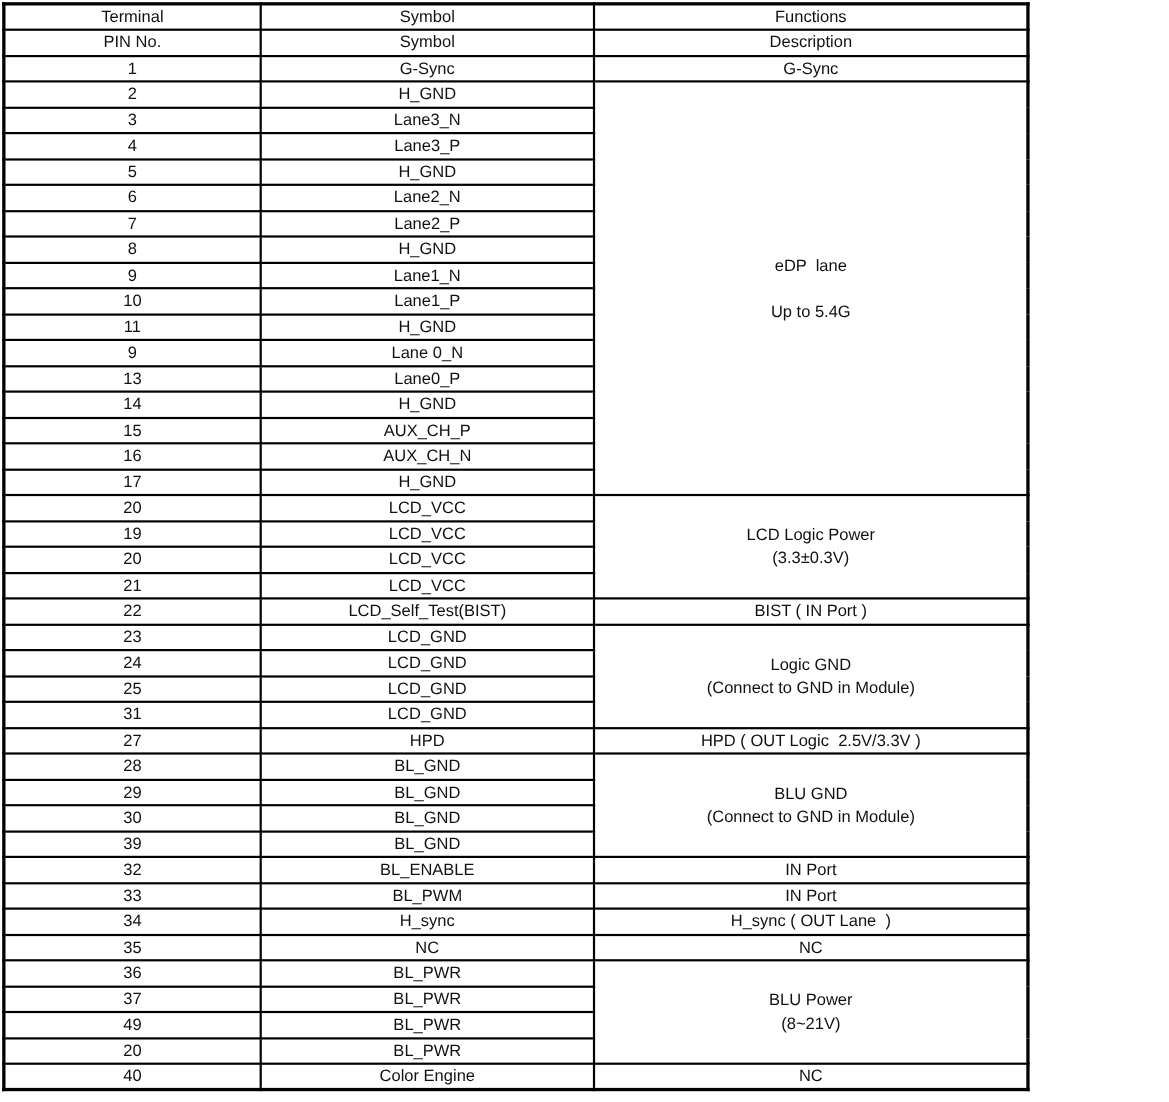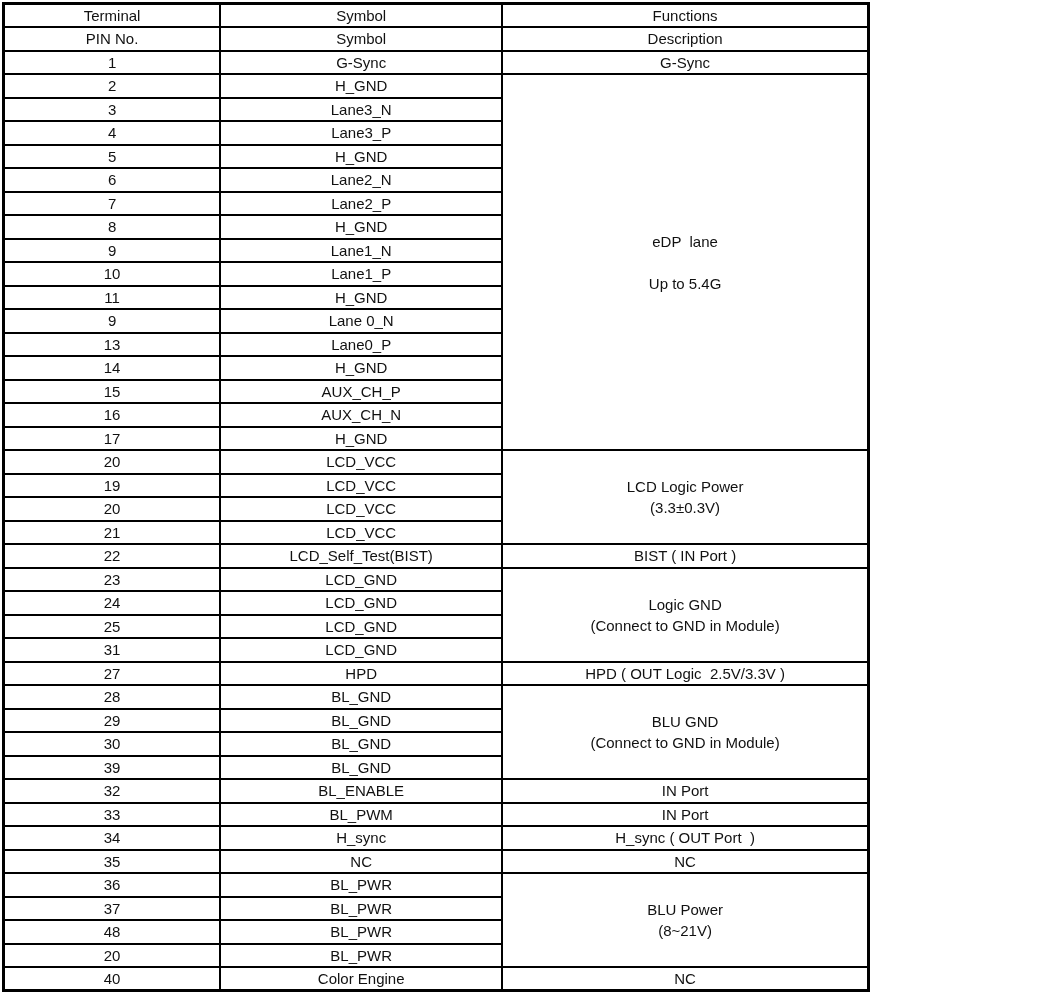--- a/index.html
+++ b/index.html
@@ -14,21 +14,21 @@
   .page {
     position: relative;
     width: 1063px;
     height: 1002px;
     background: #ffffff;
   }
   table.pin-table {
     position: absolute;
     left: 2px;
     top: 2px;
-    width: 868px;
+    width: 934px;
     height: 989px;
     border-collapse: collapse;
     table-layout: fixed;
     background: #ffffff;
   }
   table.pin-table th,
   table.pin-table td {
     border: 2px solid #000000;
     text-align: center;
     vertical-align: middle;
@@ -205,38 +205,38 @@
           <td class="function-cell" rowspan="1"><div>IN Port</div></td>
         </tr>
         <tr>
           <td>33</td>
           <td>BL_PWM</td>
           <td class="function-cell" rowspan="1"><div>IN Port</div></td>
         </tr>
         <tr>
           <td>34</td>
           <td>H_sync</td>
-          <td class="function-cell" rowspan="1"><div>H_sync ( OUT Port  )</div></td>
+          <td class="function-cell" rowspan="1"><div>H_sync ( OUT Lane  )</div></td>
         </tr>
         <tr>
           <td>35</td>
           <td>NC</td>
           <td class="function-cell" rowspan="1"><div>NC</div></td>
         </tr>
         <tr>
           <td>36</td>
           <td>BL_PWR</td>
           <td class="function-cell" rowspan="4"><div>BLU Power</div><div>(8~21V)</div></td>
         </tr>
         <tr>
           <td>37</td>
           <td>BL_PWR</td>
         </tr>
         <tr>
-          <td>48</td>
+          <td>49</td>
           <td>BL_PWR</td>
         </tr>
         <tr>
           <td>20</td>
           <td>BL_PWR</td>
         </tr>
         <tr>
           <td>40</td>
           <td>Color Engine</td>
           <td class="function-cell" rowspan="1"><div>NC</div></td>

